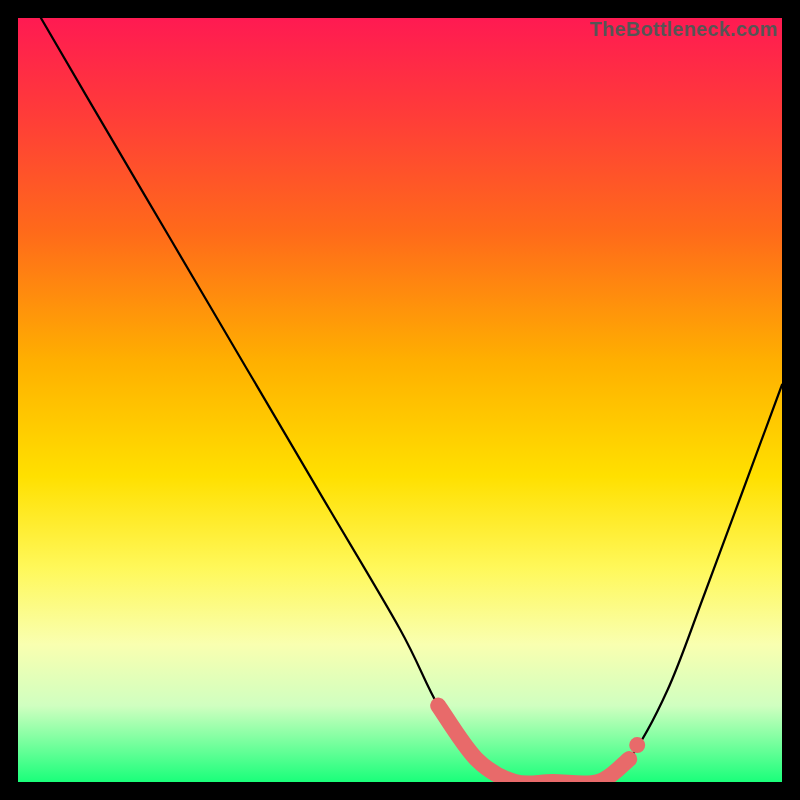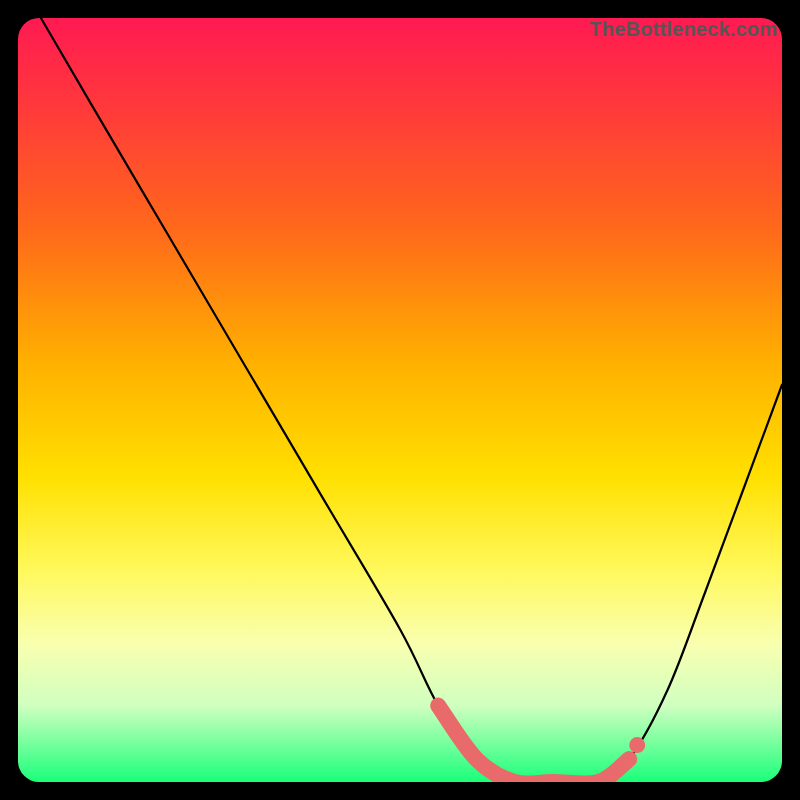--- a/index.html
+++ b/index.html
@@ -20,21 +20,20 @@
       #ff1a52 0%,
       #ff3a3a 12%,
       #ff6a1a 28%,
       #ffb000 45%,
       #ffe000 60%,
       #fff85a 72%,
       #f9ffb0 82%,
       #d0ffc0 90%,
       #1aff7a 100%
     );
-    border-radius: 21px;
   }
   .watermark {
     position: absolute;
     top: 0px;
     right: 4px;
     font-family: Arial, Helvetica, sans-serif;
     font-size: 20px;
     font-weight: bold;
     color: #555;
     letter-spacing: 0.2px;

